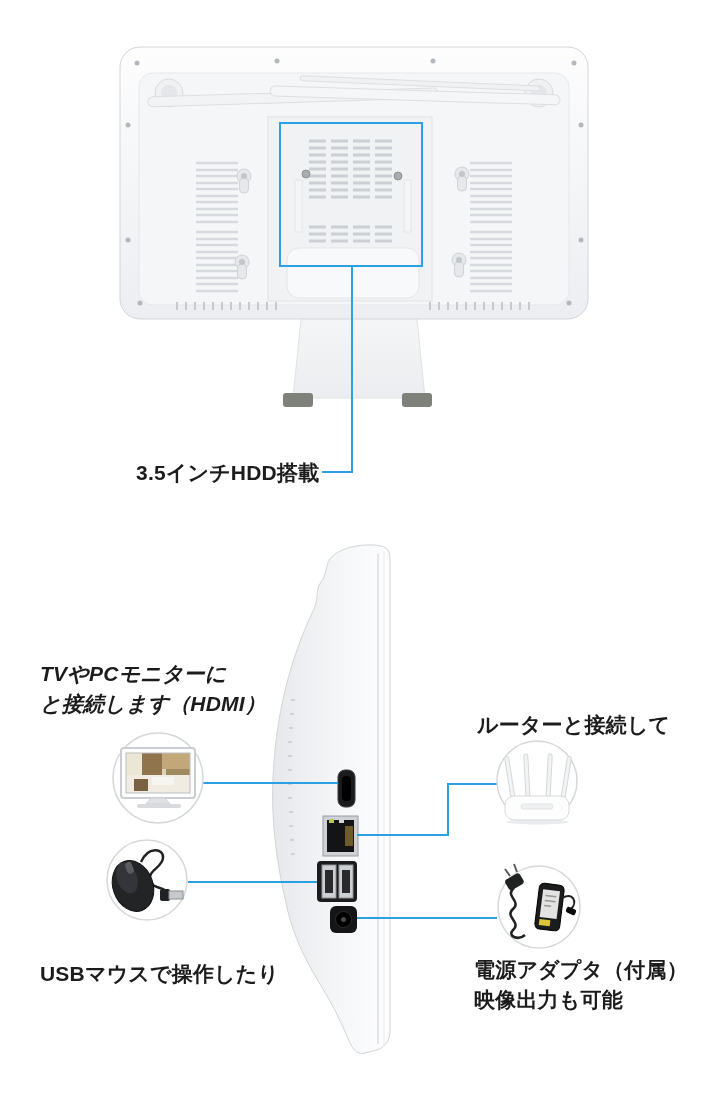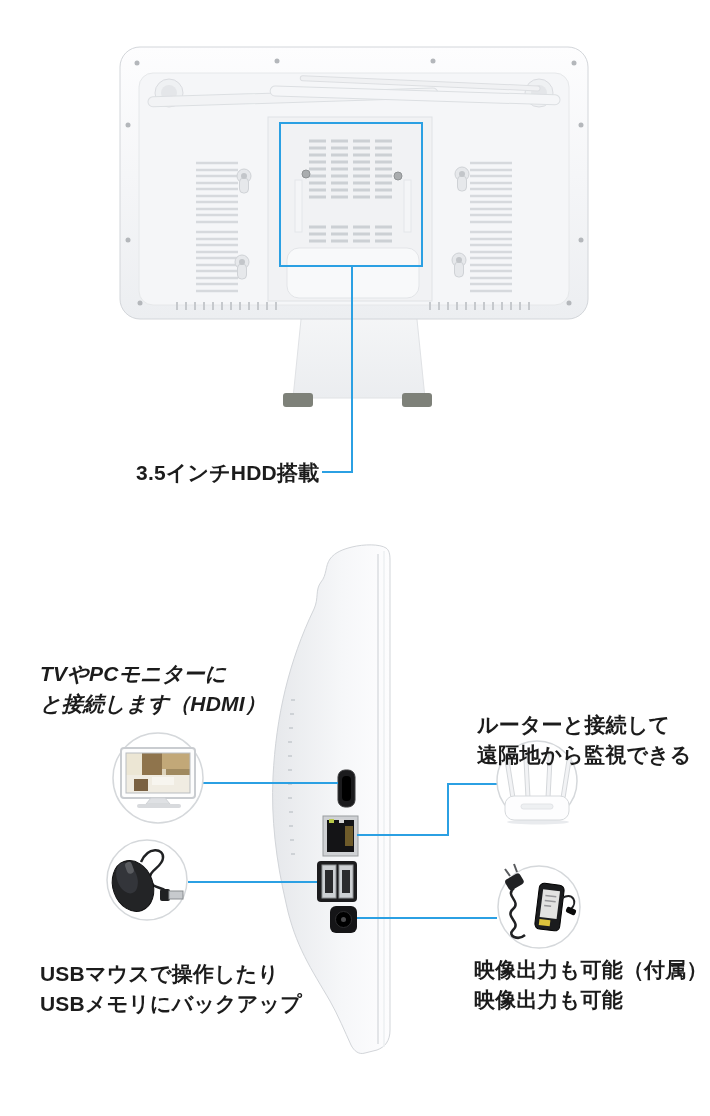--- a/index.html
+++ b/index.html
@@ -206,26 +206,24 @@
 
 <div class="note" style="left:136px;top:458px;">3.5インチHDD搭載</div>
 
 <div class="note" style="left:40px;top:659px;font-style:italic;">
   <div>TVやPCモニターに</div>
   <div>と接続します（HDMI）</div>
 </div>
 
 <div class="note" style="left:477px;top:665px;margin-top:45px;">
   <div>ルーターと接続して</div>
-  <div>遠隔地から監視できる</div>
 </div>
 
 <div class="note" style="left:40px;top:935px;margin-top:24px;">
   <div>USBマウスで操作したり</div>
-  <div>USBメモリにバックアップ</div>
 </div>
 
 <div class="note" style="left:474px;top:955px;">
-  <div>映像出力も可能（付属）</div>
+  <div>電源アダプタ（付属）</div>
   <div>映像出力も可能</div>
 </div>
 
 </div>
 
 </body></html>

